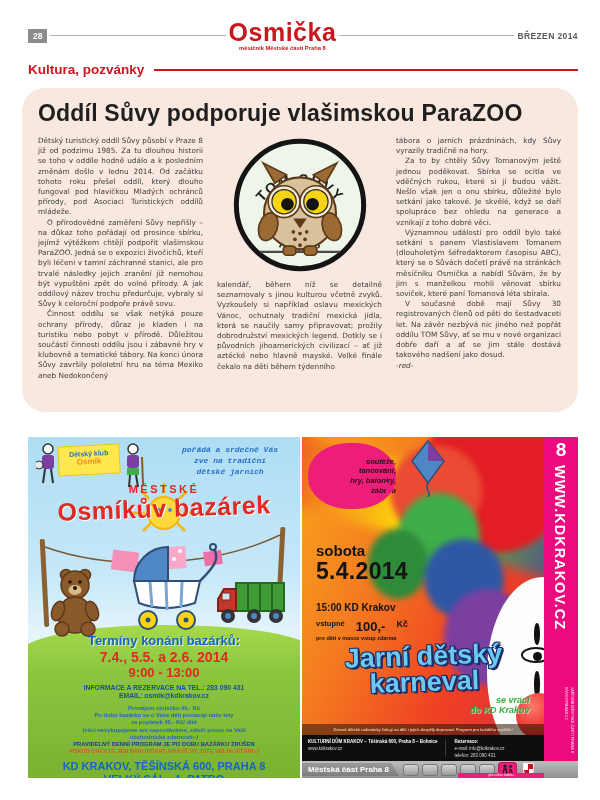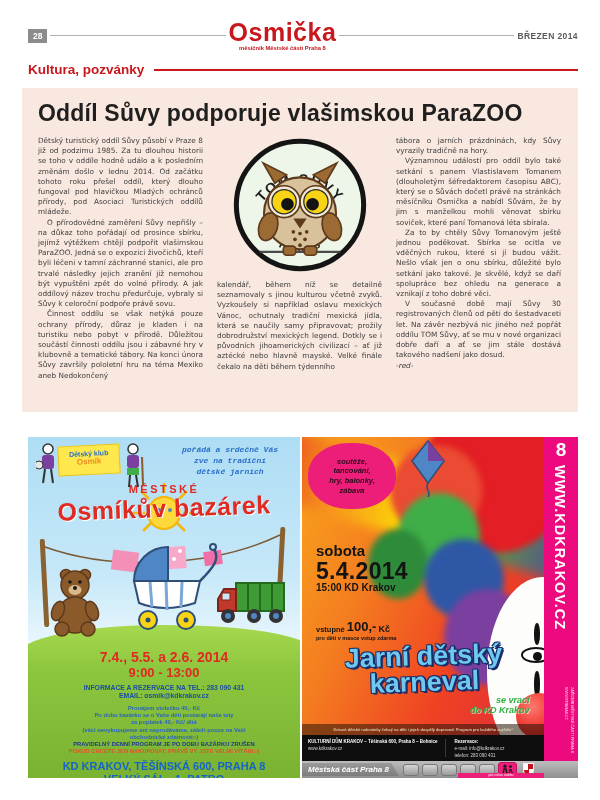--- a/index.html
+++ b/index.html
@@ -15,21 +15,21 @@
   .mast-title { color:#c9171e; font-size:25px; font-weight:bold; letter-spacing:.5px; }
   .mast-sub { color:#c9171e; font-size:5.8px; font-weight:bold; margin-top:1px; }
   .issue { color:#5a5a5a; font-size:8.5px; font-weight:bold; letter-spacing:.4px; }
 
   .section-row { position:absolute; left:28px; right:22px; top:62px; display:flex; align-items:center; gap:10px; }
   .section-title { color:#c9171e; font-size:13.5px; font-weight:bold; white-space:nowrap; }
   .section-line { flex:1; border-top:2px solid #c9171e; height:0; }
 
   
   .article { position:absolute; left:22px; top:88px; width:556px; height:324px;
-             background:#f9e8df; padding:12px 16px 10px 16px; overflow:hidden; }
+             background:#f9e8df; padding:12px 16px 10px 16px; overflow:hidden;border-radius:23px; }
   .article h1 { font-size:23px; font-weight:bold; color:#1f1f1f; letter-spacing:.2px; margin-bottom:9px;
                 font-family:"Liberation Sans", sans-serif; }
   .cols { display:flex; gap:14px; }
   .col { width:165px; }
   .col p { font-family:"DejaVu Sans", sans-serif; font-size:7.3px; line-height:1.4; color:#3d3d3d;
            text-align:justify; }
   .col p.indent { text-indent:9px; }
   .sig { display:block; text-align:left; font-family:"DejaVu Sans", sans-serif; font-size:7.3px;
          font-style:italic; color:#3d3d3d; margin-top:1px; }
   .logo-wrap { width:100%; display:flex; justify-content:center; margin:2px 0 8px 0; }
@@ -91,50 +91,50 @@
   .em2 { left:232px; top:234px; width:6px; height:26px; }
   .eye { position:absolute; left:219px; top:210px; width:30px; height:16px; background:#fff;
          border:2px solid #111; border-radius:50%; z-index:4; }
   .pupil { position:absolute; left:10px; top:3px; width:9px; height:9px; background:#111; border-radius:50%; }
   .nose { position:absolute; left:214px; top:256px; width:46px; height:46px; border-radius:50%;
           background:radial-gradient(circle at 35% 30%,#ff7a6e,#e8211d 65%); z-index:4; }
   .ball { position:absolute; left:216px; top:300px; width:54px; height:54px; border-radius:50%;
           background:radial-gradient(circle at 35% 30%,#ff8a7a,#d81f22 70%); z-index:4; }
   .bubble { position:absolute; left:6px; top:6px; width:88px; height:66px; background:#ec1e79;
             border-radius:47%; z-index:7; display:flex; flex-direction:column; justify-content:center;
-            text-align:center; color:#2a0a1a; font-weight:bold; font-style:italic; font-size:7.5px; line-height:1.3; }
+            text-align:right; color:#2a0a1a; font-weight:bold; font-style:italic; font-size:7.5px; line-height:1.3; }
   .bubble:after { content:""; position:absolute; right:-6px; top:38px; border:8px solid transparent;
                   border-left-color:#ec1e79; }
   .kite { position:absolute; left:96px; top:2px; z-index:2; }
   .dateblock { position:absolute; left:14px; top:106px; z-index:5; color:#141414; line-height:1.05; }
   .dateblock .d1 { font-size:15px; font-weight:bold; }
   .dateblock .d2 { font-size:23px; font-weight:bold; letter-spacing:.3px; }
-  .dateblock .d3 { font-size:10px; font-weight:bold; margin-top:0; }
+  .dateblock .d3 { font-size:10px; font-weight:bold; margin-top:20px; }
   .priceblock { position:absolute; left:14px; top:182px; z-index:5; color:#141414; }
-  .priceblock .row { display:flex; align-items:flex-end; gap:2px; }
+  .priceblock .row { display:flex; align-items:flex-start; gap:11px; }
   .pr1 { font-size:7.5px; font-weight:bold; }
   .pr2 { font-size:13px; font-weight:bold; }
   .pr3 { font-size:9px; font-weight:bold; }
   .pr4 { font-size:5.5px; font-weight:bold; margin-top:1px; }
   .carnival { position:absolute; left:0; top:206px; width:244px; text-align:center; z-index:5;
               font-weight:bold; color:#6ec9f0; line-height:.98; transform:rotate(-2deg);
               text-shadow:2px 2px 0 #1b2e6b,-1px -1px 0 #1b2e6b,1px -1px 0 #1b2e6b,-1px 1px 0 #1b2e6b,2px 0 0 #1b2e6b; }
   .carnival .t1 { font-size:27px; }
   .carnival .t2 { font-size:27px; }
   .returns { position:absolute; left:168px; top:258px; z-index:6; color:#2fae3f; font-weight:bold;
              font-style:italic; font-size:9px; line-height:1.15; text-shadow:1px 1px 0 rgba(255,255,255,.6);text-align:right; }
   .caption { position:absolute; left:0; top:287px; width:242px; height:11px; background:rgba(40,22,10,.55);
              z-index:6; color:#f3e6c2; font-size:4.2px; text-align:center; padding-top:3px; }
   .blackbar { position:absolute; left:0; top:298px; width:242px; height:26px; background:#0e0e0e; z-index:8;
               display:flex; gap:8px; padding:4px 6px; }
   .blackbar .bcol { color:#d8d8d8; font-size:4.5px; line-height:1.5; }
   .blackbar .bcol .bt { color:#ffffff; font-weight:bold; }
   .blackbar .bdiv { border-left:1px solid #3a3a3a; }
   .graybanner { position:absolute; left:0; top:324px; width:276px; height:17px; z-index:9;
-                background:linear-gradient(180deg,#bdbdbd,#8f8f8f); display:flex; align-items:center;font-style:italic; }
+                background:linear-gradient(180deg,#bdbdbd,#8f8f8f); display:flex; align-items:center; }
   .gb-label { background:linear-gradient(180deg,#9a9a9a,#7d7d7d); color:#fff; font-size:8px; font-weight:bold;
               padding:2px 10px 2px 6px; clip-path:polygon(0 0,92% 0,100% 100%,0 100%); white-space:nowrap; }
   .gb-tabs { display:flex; align-items:center; gap:3px; margin-left:4px; }
   .gb-tab { width:16px; height:12px; border-radius:3px; background:linear-gradient(180deg,#d6d6d6,#9a9a9a);
             border:1px solid #787878; }
   .gb-tab.hot { width:19px; height:15px; background:#ec1e79; border-color:#c00e60;
                 display:flex; align-items:center; justify-content:center; }
   .gb-shield { width:11px; height:13px; margin-left:3px; border:1px solid #f2f2f2; border-radius:0 0 45% 45%;
                background:conic-gradient(#c0131c 0 25%, #fff 0 50%, #c0131c 0 75%, #fff 0 100%); }
   .pinktag { position:absolute; right:34px; top:336px; width:86px; height:5px; background:#ec1e79; z-index:10;
@@ -209,22 +209,22 @@
               <circle cx="86" cy="121" r="2.2" fill="#5e3a1c"></circle>
             <circle cx="80" cy="128" r="2.2" fill="#5e3a1c"></circle>
             <rect x="60" y="129" width="15" height="11" rx="4" fill="#9c6b33" stroke="#5e3a1c" stroke-width="2"></rect>
             <rect x="85" y="129" width="15" height="11" rx="4" fill="#9c6b33" stroke="#5e3a1c" stroke-width="2"></rect>
           </svg>
         </div>
         <p>kalendář, během níž se detailně seznamovaly s jinou kulturou včetně zvyků. Vyzkoušely si například oslavu mexických Vánoc, ochutnaly tradiční mexická jídla, která se naučily samy připravovat; prožily dobrodružství mexických legend. Dotkly se i původních jihoamerických civilizací – ať již aztécké nebo hlavně mayské. Velké finále čekalo na děti během týdenního</p>
       </div>
       <div class="col">
         <p>tábora o jarních prázdninách, kdy Sůvy vyrazily tradičně na hory.</p>
+        <p class="indent">Za to by chtěly Sůvy Tomanovým ještě jednou poděkovat. Sbírka se ocitla ve vděčných rukou, které si jí budou vážit. Nešlo však jen o onu sbírku, důležité bylo setkání jako takové. Je skvělé, když se daří spolupráce bez ohledu na generace a vznikají z toho dobré věci.</p>
         <p class="indent">Významnou událostí pro oddíl bylo také setkání s panem Vlastislavem Tomanem (dlouholetým šéfredaktorem časopisu ABC), který se o Sůvách dočetl právě na stránkách měsíčníku Osmička a nabídl Sůvám, že by jim s manželkou mohli věnovat sbírku soviček, které paní Tomanová léta sbírala.</p>
-        <p class="indent">Za to by chtěly Sůvy Tomanovým ještě jednou poděkovat. Sbírka se ocitla ve vděčných rukou, které si jí budou vážit. Nešlo však jen o onu sbírku, důležité bylo setkání jako takové. Je skvělé, když se daří spolupráce bez ohledu na generace a vznikají z toho dobré věci.</p>
         <p class="indent">V současné době mají Sůvy 30 registrovaných členů od pěti do šestadvaceti let. Na závěr nezbývá nic jiného než popřát oddílu TOM Sůvy, ať se mu v nové organizaci dobře daří a ať se jim stále dostává takového nadšení jako dosud.</p>
         <span class="sig">-red-</span>
       </div>
     </div>
   </div>
 
   <div class="poster" id="posterL">
     <div class="greenzone"></div>
 
     <svg class="stickfig" style="left:8px" width="24" height="42" viewBox="0 0 24 42">
@@ -316,20 +316,21 @@
       <path d="M208,66 L196,66 L190,76 L190,88 L208,88 Z" fill="#c0392b" stroke="#7c241b" stroke-width="2"></path>
       <rect x="194" y="70" width="8" height="7" fill="#cfe3f5" stroke="#7c241b" stroke-width="1"></rect>
       <circle cx="200" cy="93" r="7" fill="#333"></circle>
         <circle cx="200" cy="93" r="3" fill="#4f86c6"></circle>
       <circle cx="226" cy="93" r="7" fill="#333"></circle>
         <circle cx="226" cy="93" r="3" fill="#4f86c6"></circle>
       <circle cx="248" cy="93" r="7" fill="#333"></circle>
         <circle cx="248" cy="93" r="3" fill="#4f86c6"></circle>
     </svg>
 
+    <div class="datesLbl">Termíny konání bazárků:</div>
     <div class="datesVal">7.4., 5.5. a 2.6. 2014</div>
     <div class="timeVal">9:00 - 13:00</div>
 
     <div class="infoblock">
       <div class="tel">INFORMACE A REZERVACE NA TEL.: 283 090 431</div>
       <div class="tel">EMAIL: osmik@kdkrakov.cz</div>
       <div class="sp"></div>
       <div class="note">Pronájem stolečku 40,- Kč</div>
       <div class="note">Po dobu bazárku se o Vaše děti postarají naše tety</div>
       <div class="note">za poplatek 40,- Kč/ dítě</div>

